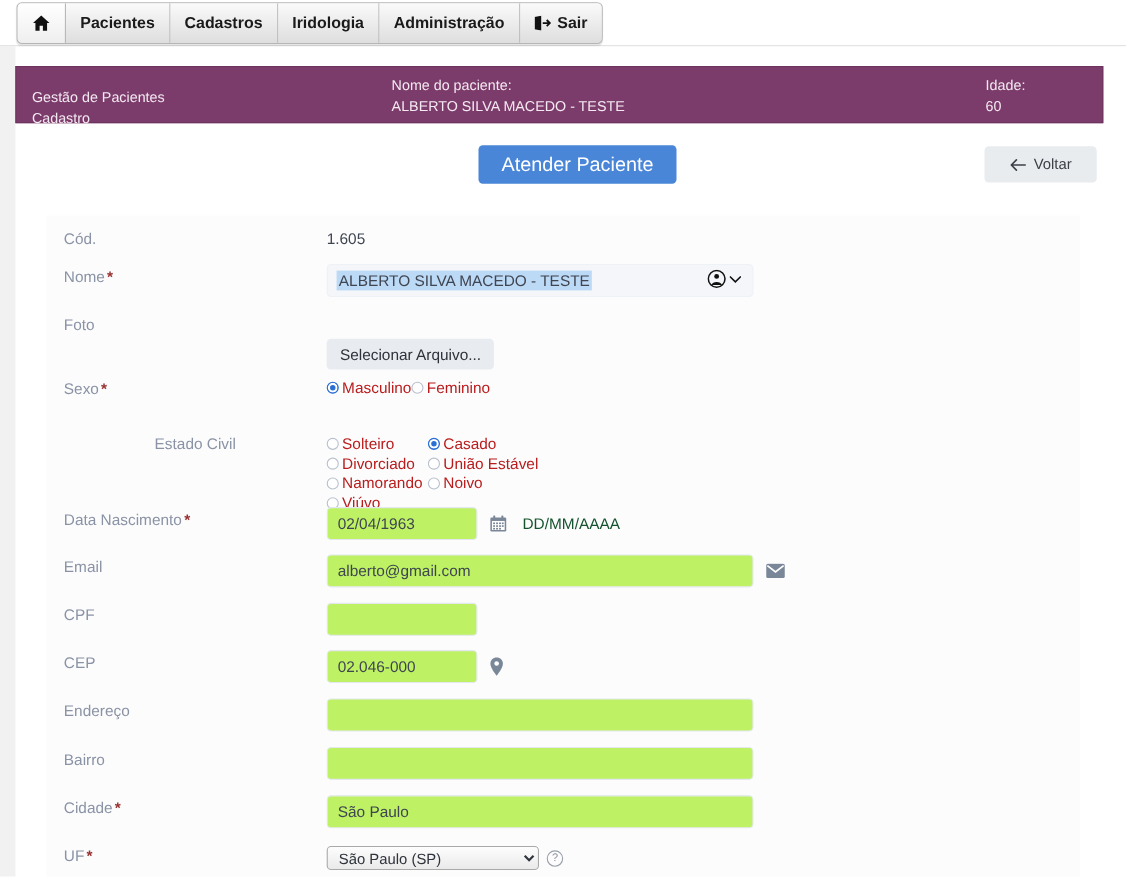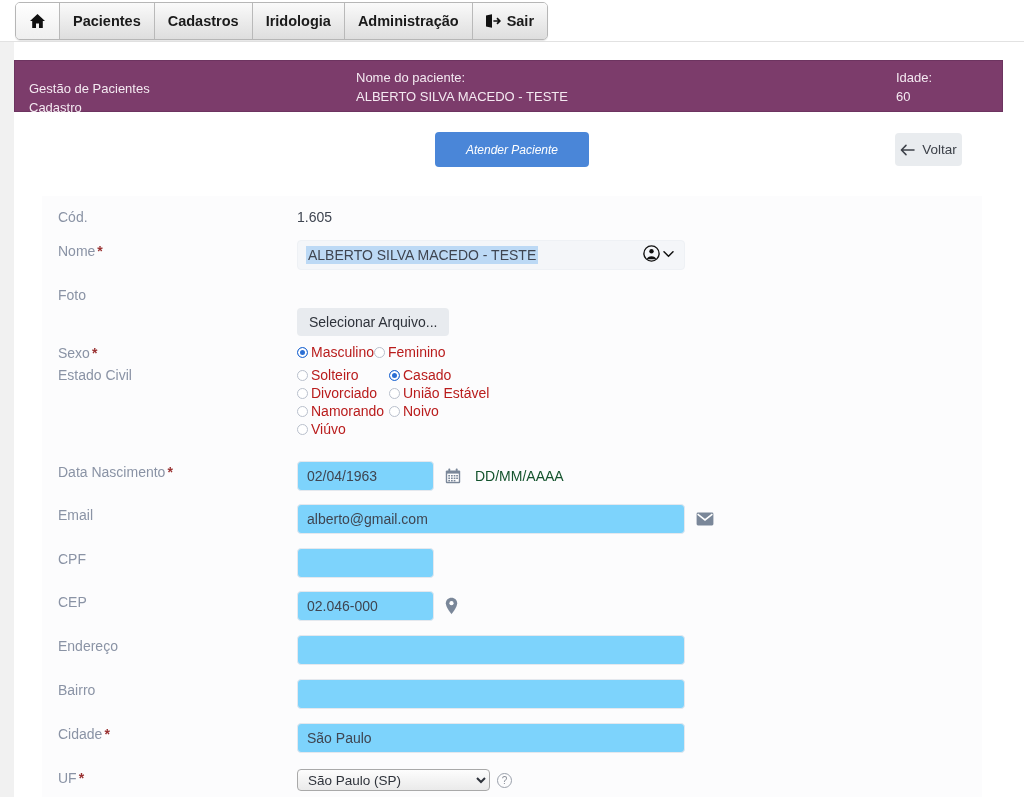--- a/index.html
+++ b/index.html
@@ -75,32 +75,31 @@
   .banner-line {
     font-size: 13px;
     line-height: 19px;
     color: #f4e9f1;
     white-space: nowrap;
   }
 
   
   .btn-attend {
     position: absolute; left: 435px; top: 132px;
-    width: 154px; height: 35px;
+    width: 180px; height: 35px;
     background: #4a86d8;
     color: #ffffff;
     border: none; border-radius: 4px;
-    font-size: 12px;
+    font-size: 18px;
     font-family: "Liberation Sans", sans-serif;
     cursor: pointer;
-    font-style: italic;
   }
   .btn-back {
     position: absolute; left: 895px; top: 133px;
-    width: 67px; height: 33px;
+    width: 102px; height: 33px;
     background: #e9ecef;
     color: #3c4048;
     border: none; border-radius: 4px;
     font-size: 13.5px;
     display: flex; align-items: center; justify-content: center;
     gap: 7px;
     cursor: pointer;
   }
   .btn-back .arw { font-size: 15px; }
 
@@ -124,21 +123,21 @@
     line-height: 22px;
     flex: 0 0 255px;
   }
   .req { color: #993131; font-weight: bold; padding-left: 2px; }
   .ctl { position: relative; }
 
   .txt {
     height: 30px;
     border: 1px solid #e4e8ee;
     border-radius: 4px;
-    background: #7dd3fc;
+    background: #bef264;
     font-size: 14px;
     color: #3f4551;
     padding: 0 9px;
     font-family: "Liberation Sans", sans-serif;
     outline: none;
   }
   .txt.wide { width: 388px; }
   .txt.mid  { width: 137px; }
   .txt.name {
     width: 388px;
@@ -350,21 +349,21 @@
             <span>Masculino</span>
           </label>
           <label class="rad">
             <span class="dot"></span>
             <span>Feminino</span>
           </label>
         </div>
       </div>
     </div>
 
-    <div class="row" style="top:168px;">
+    <div class="row" style="top:196px;text-align:center;">
       <div class="lbl">Estado Civil</div>
       <div class="ctl" style="padding-top:2px;">
         <div class="ec-grid">
           <label class="rad">
             <span class="dot"></span>
             <span>Solteiro</span>
           </label>
           <label class="rad on">
             <span class="dot"></span>
             <span>Casado</span>

